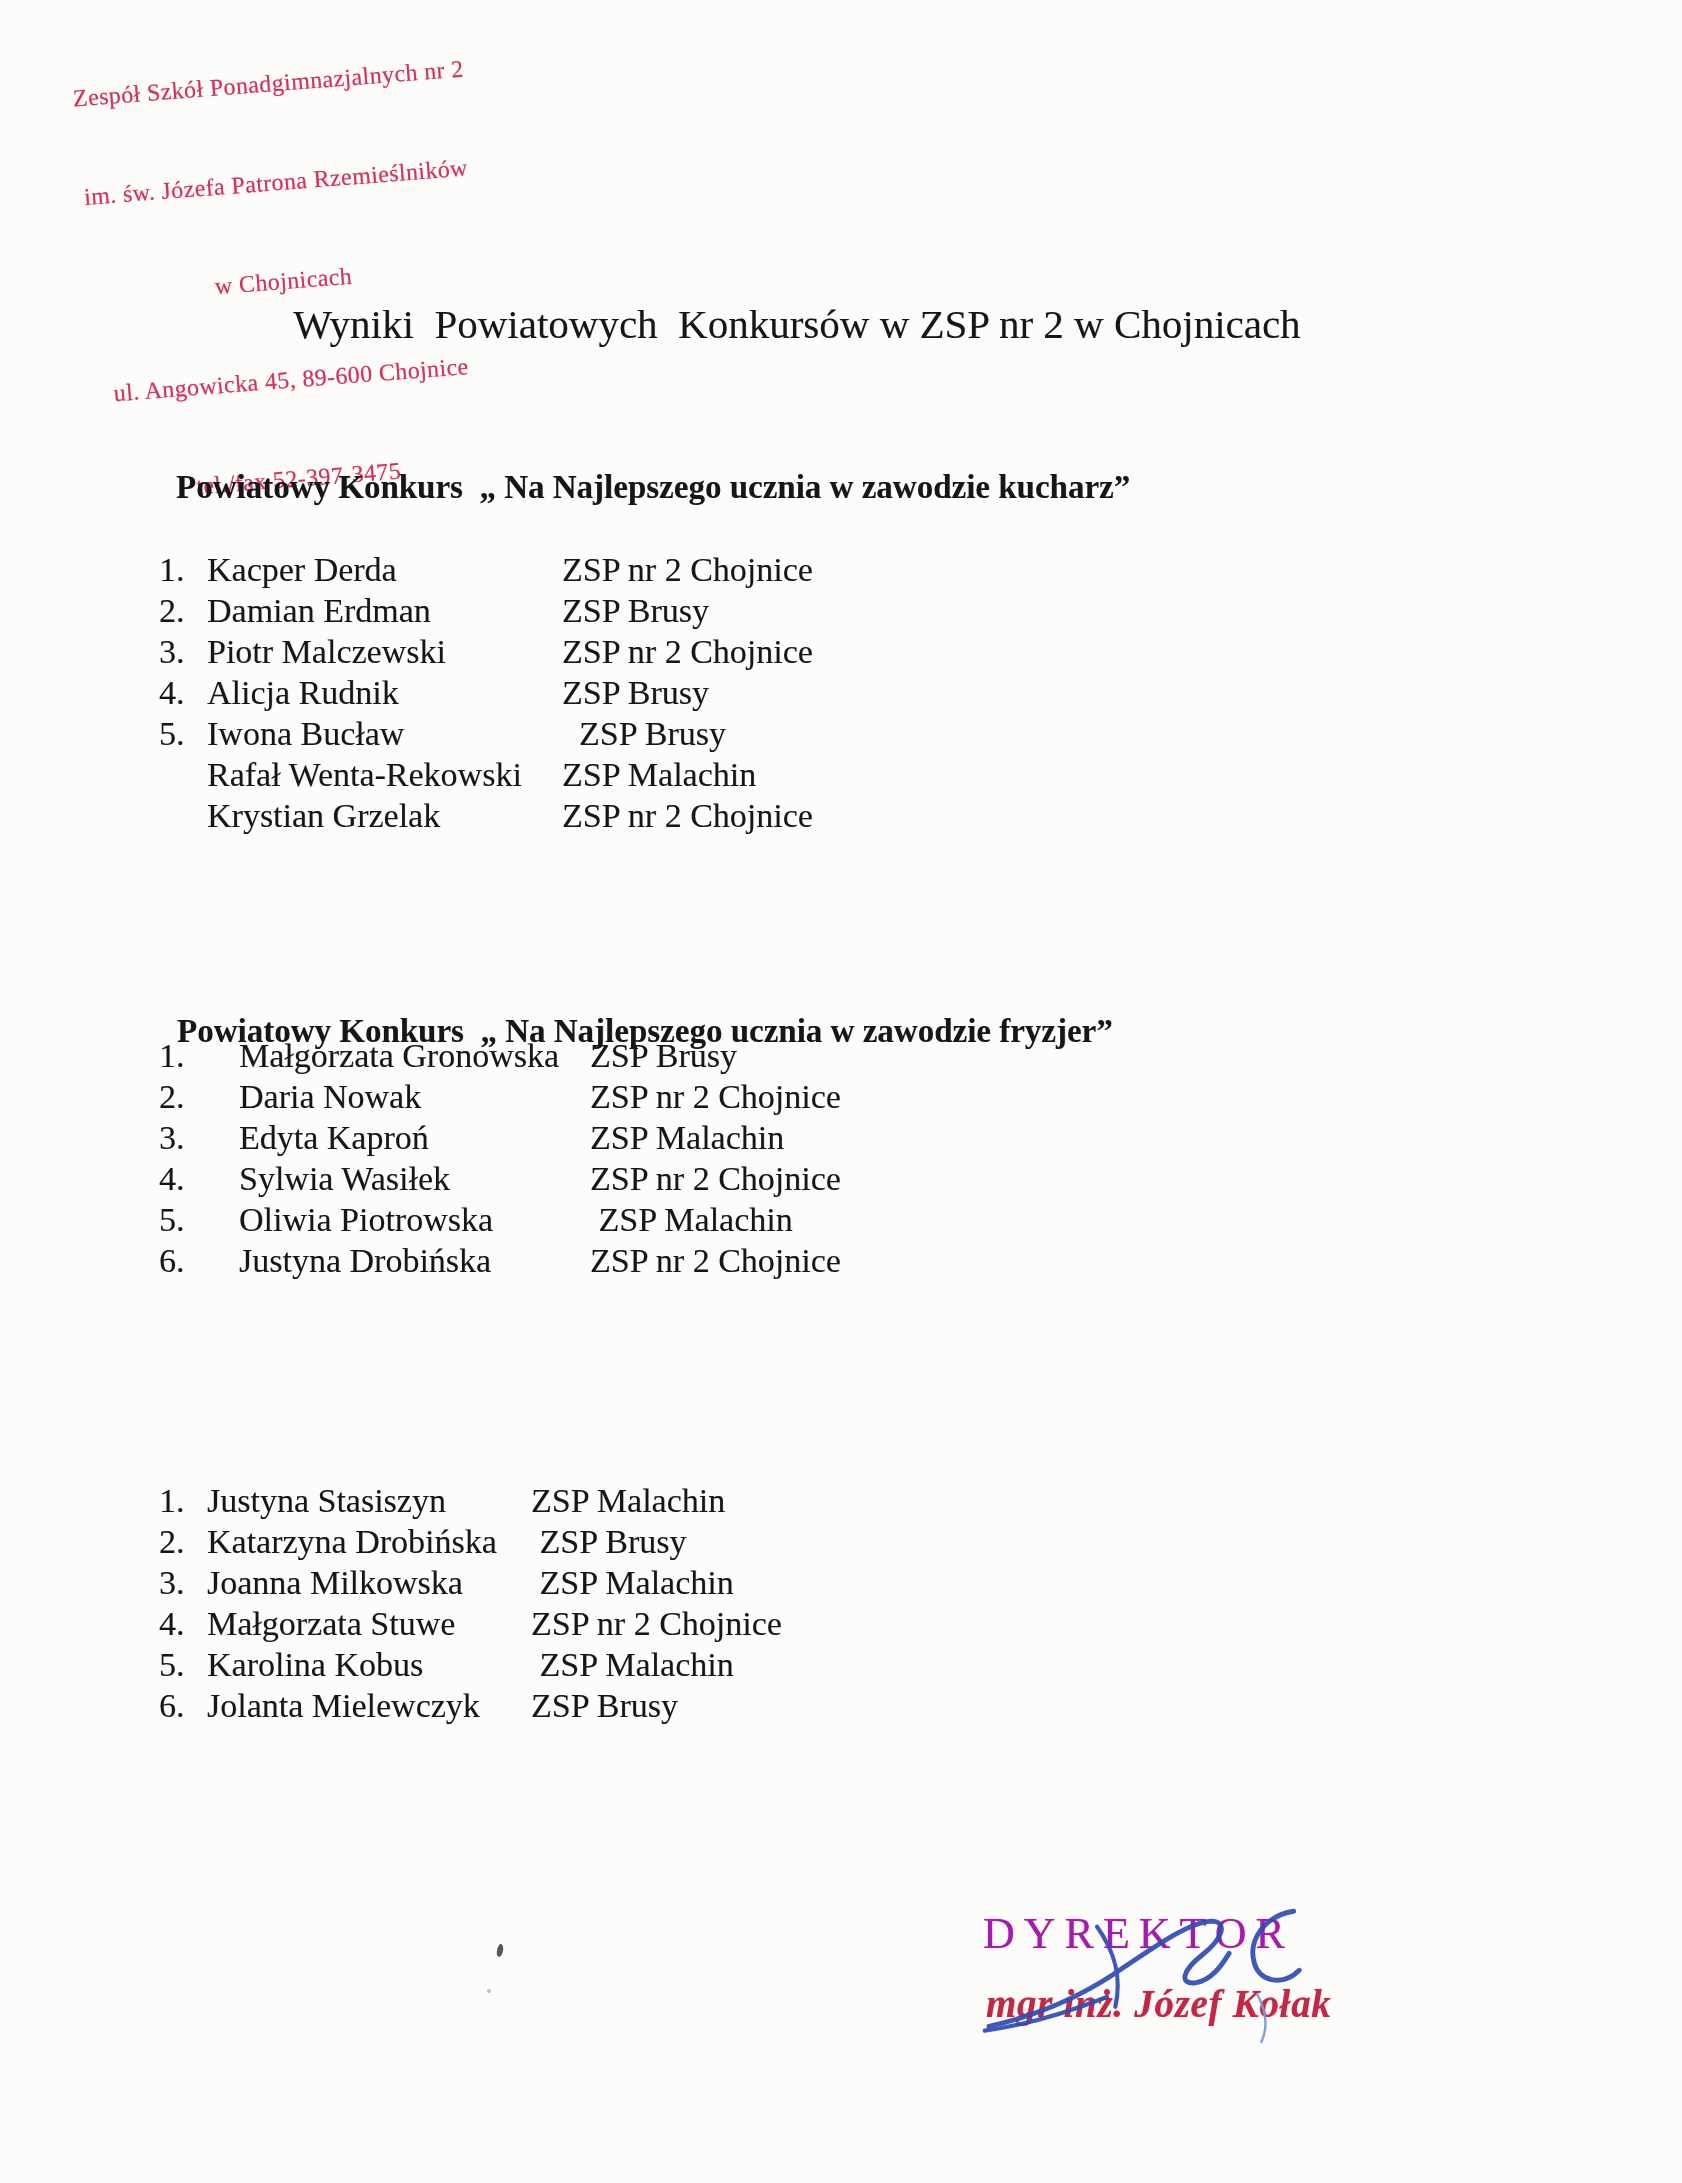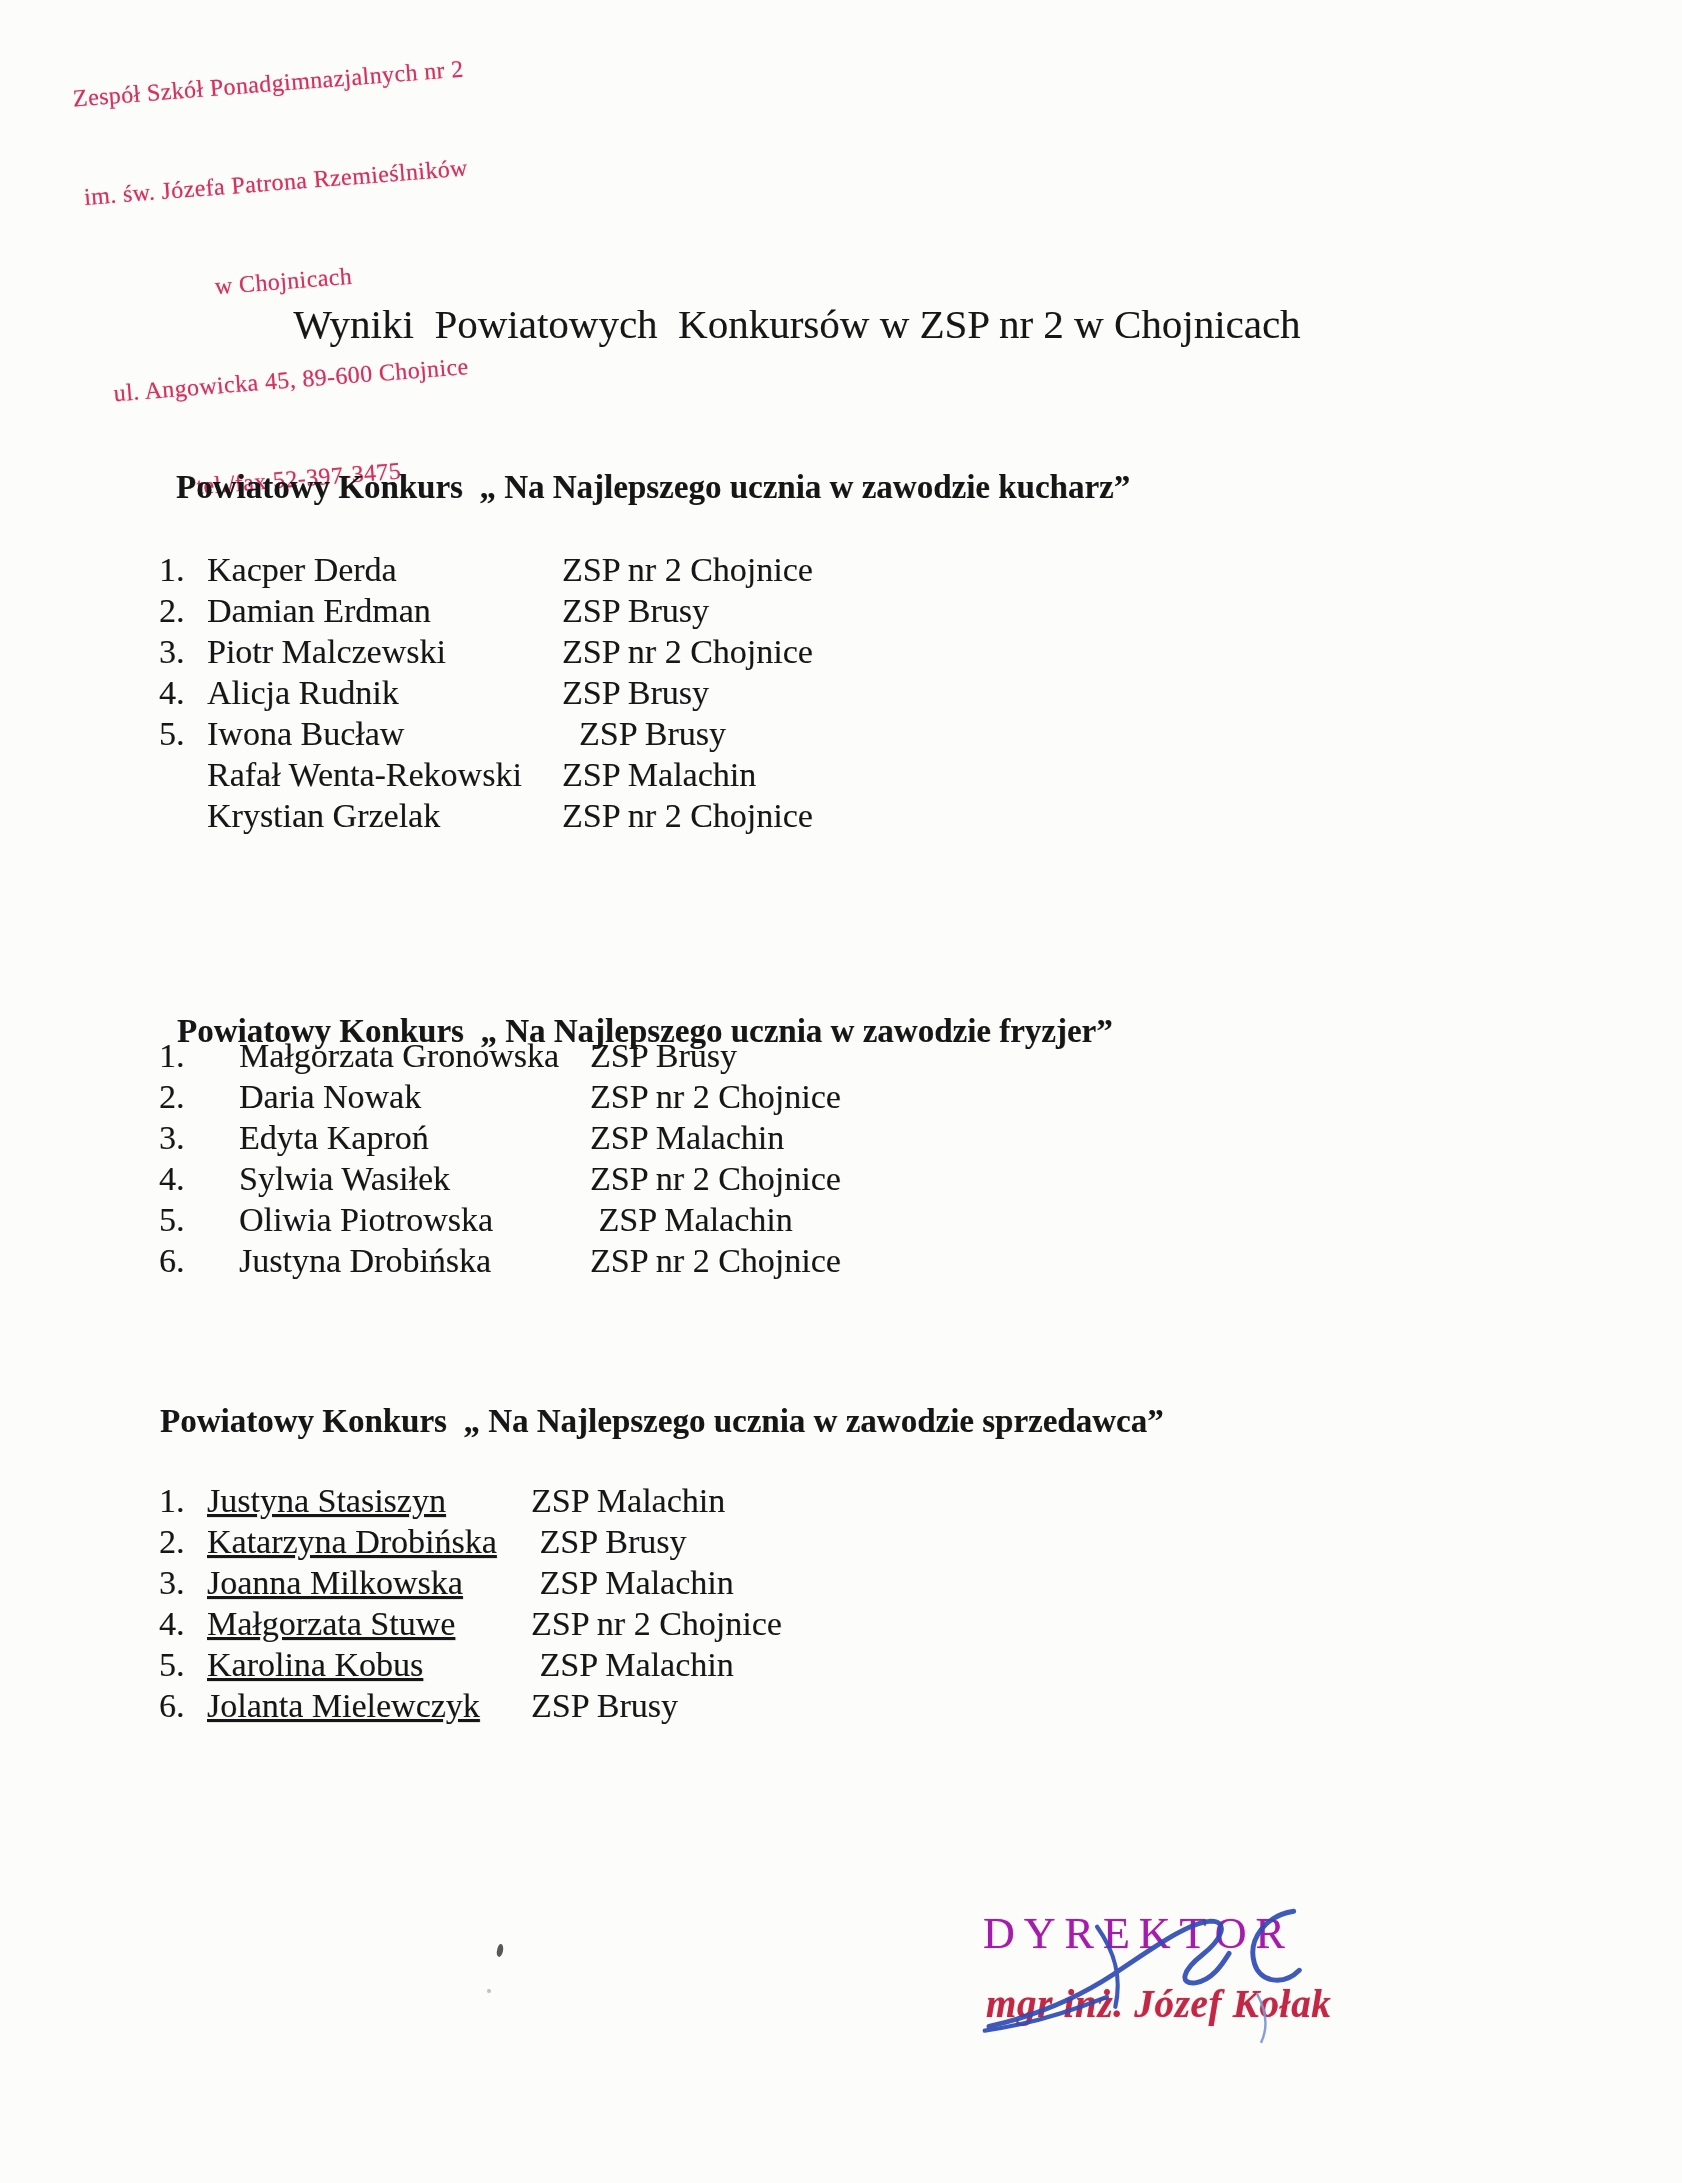--- a/index.html
+++ b/index.html
@@ -47,21 +47,21 @@
     text-shadow:0.4px 0.4px 0.6px rgba(30,30,30,.3);
   }
   .list.l1{top:551px;}
   .list.l2{top:1037px;}
   .list.l3{top:1482px;}
   .row{display:flex;height:41px;align-items:baseline;}
   .row .num{width:48px;flex:none;}
   .row .name{flex:none;}
   .l1 .name{width:355px;}
   .l2 .name{width:351px;margin-left:32px;}
-  .l3 .name{width:324px;text-decoration:underline;}
+  .l3 .name{width:324px;}
   .row .school{white-space:pre;}
 
   
   .dyrektor{
     position:absolute;left:983px;top:1912px;
     color:#a21caf;
     font-size:44px;line-height:44px;letter-spacing:9px;
     text-shadow:0 0 1.1px rgba(208,40,72,.6);
     white-space:pre;
   }
@@ -168,21 +168,20 @@
       <span class="name">Oliwia Piotrowska</span>
       <span class="school"> ZSP Malachin</span>
     </div>
     <div class="row">
       <span class="num">6.</span>
       <span class="name">Justyna Drobińska</span>
       <span class="school">ZSP nr 2 Chojnice</span>
     </div>
   </div>
 
-  <div class="sec-head h3">Powiatowy Konkurs  „ Na Najlepszego ucznia w zawodzie sprzedawca”</div>
   <div class="list l3">
     <div class="row">
       <span class="num">1.</span>
       <span class="name">Justyna Stasiszyn</span>
       <span class="school">ZSP Malachin</span>
     </div>
     <div class="row">
       <span class="num">2.</span>
       <span class="name">Katarzyna Drobińska</span>
       <span class="school"> ZSP Brusy</span>

